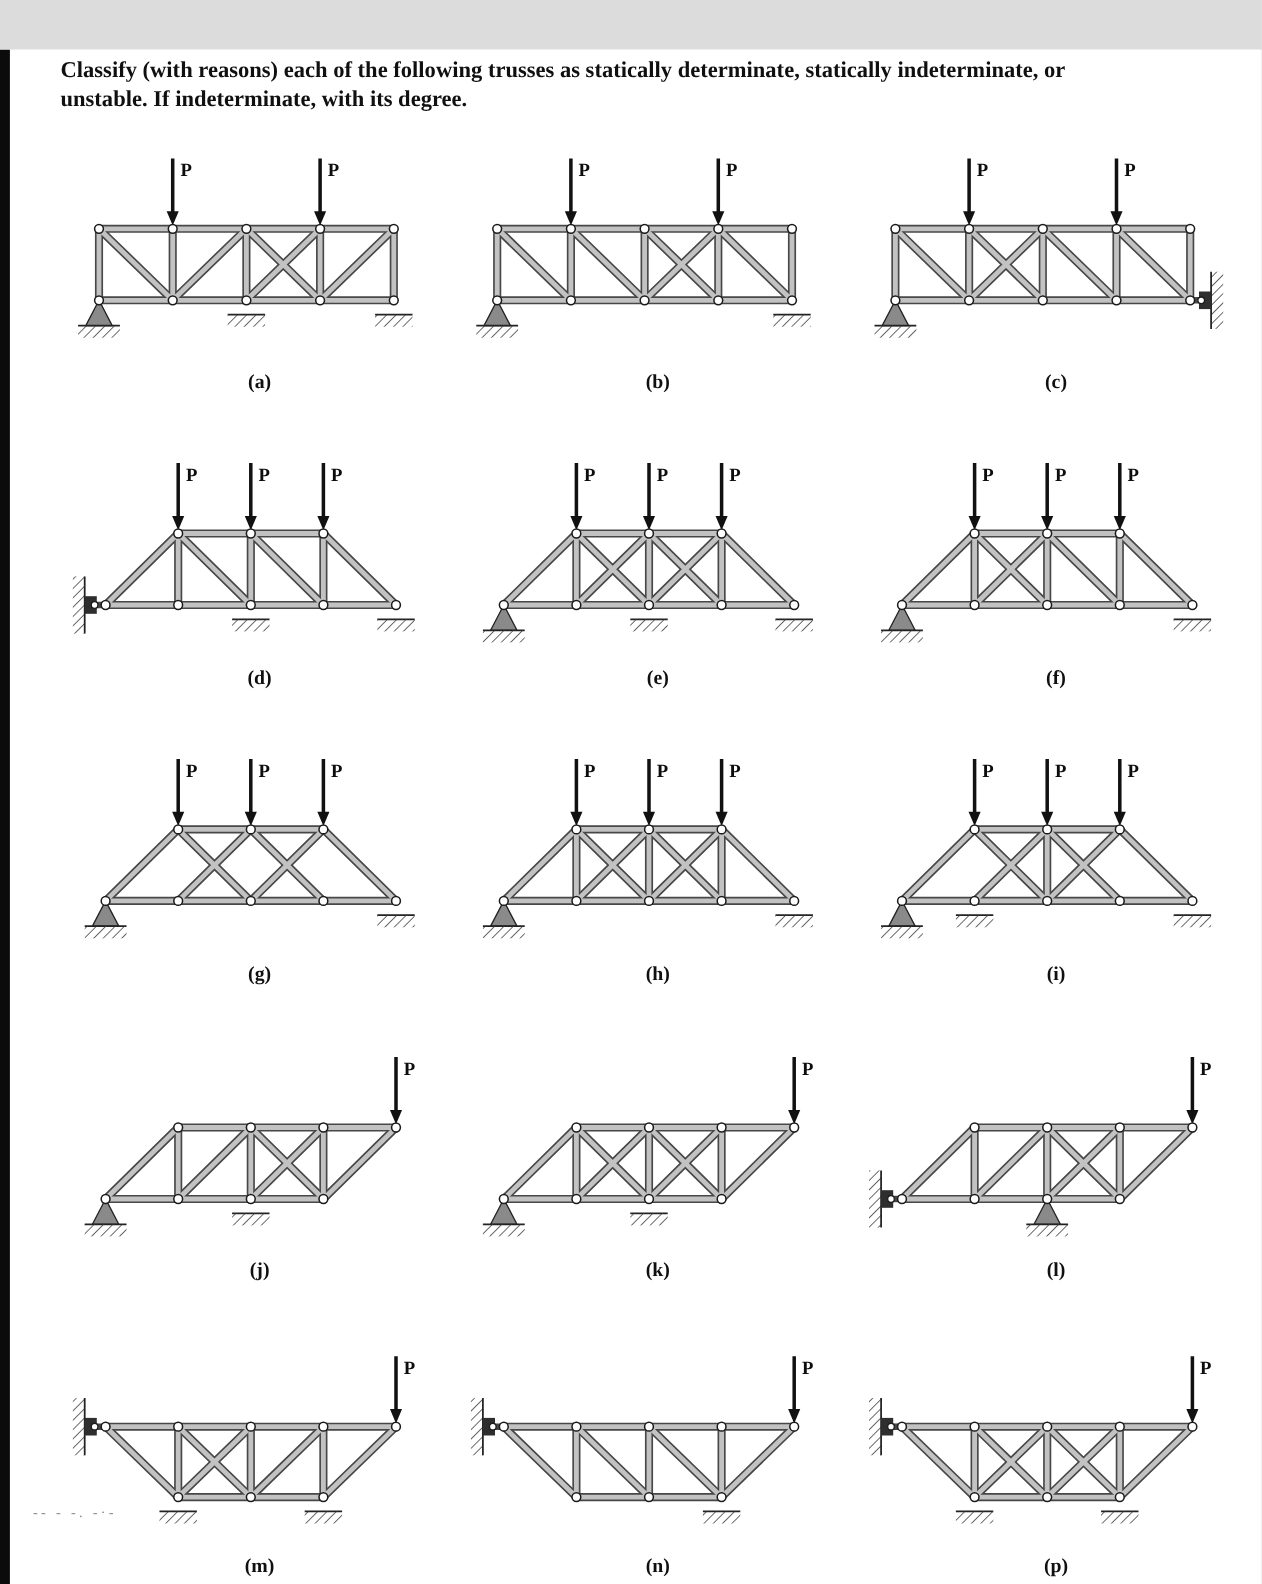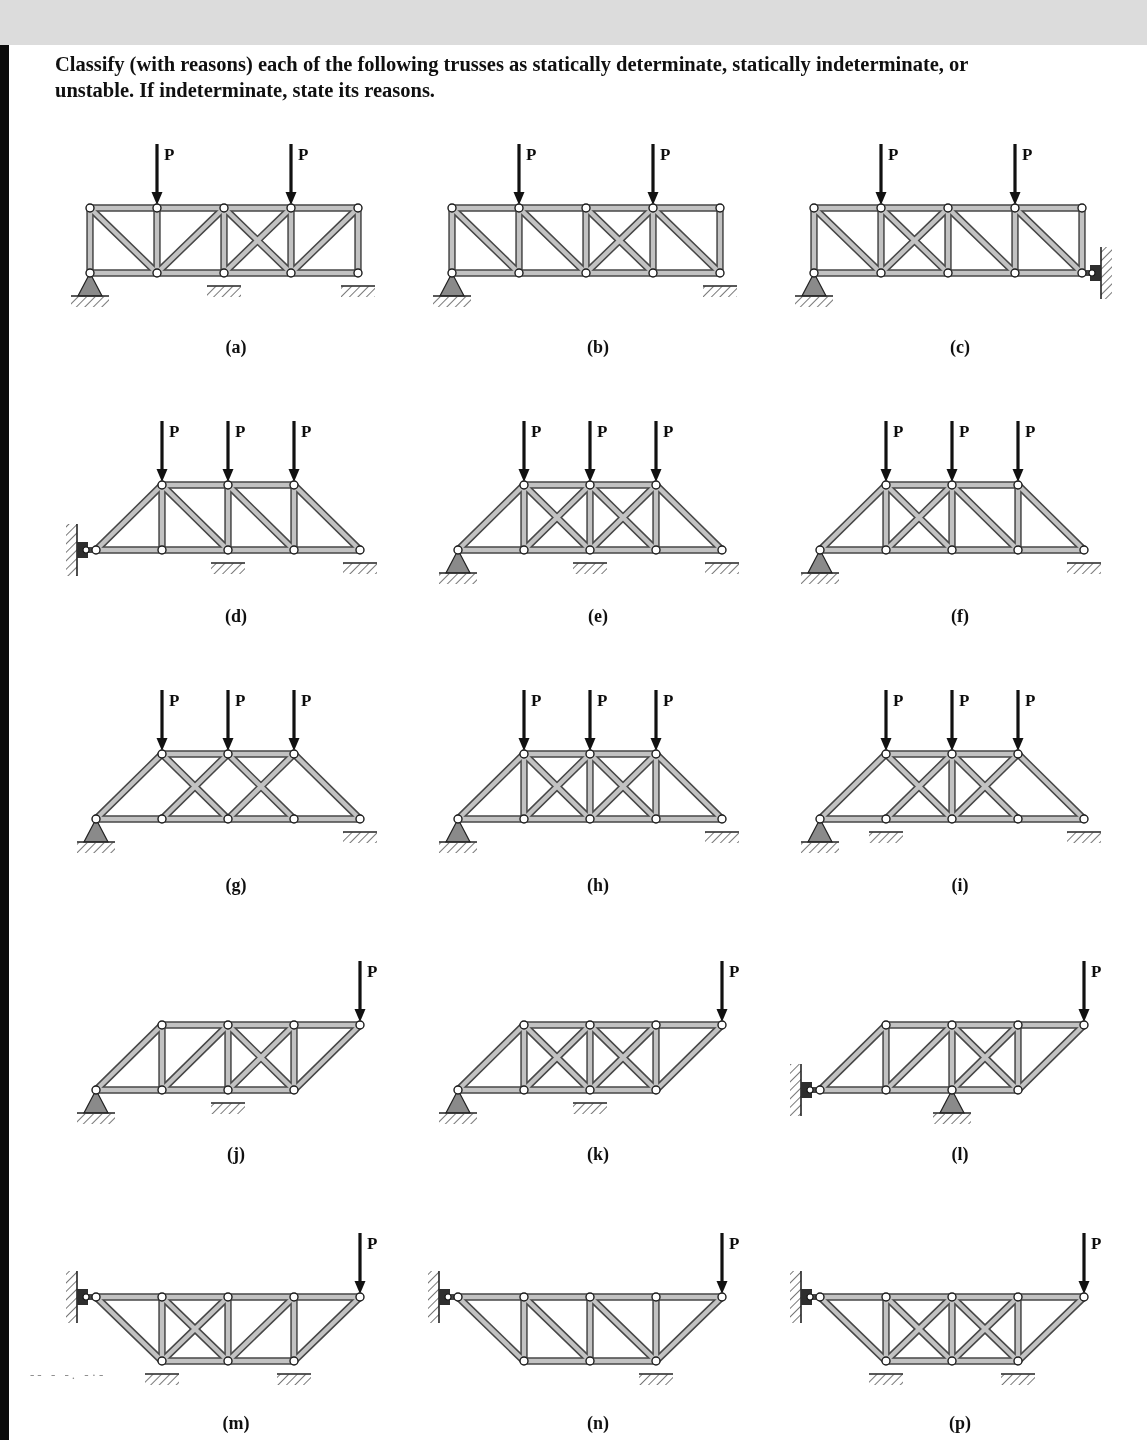--- a/index.html
+++ b/index.html
@@ -25,21 +25,21 @@
       <line x1="0" y1="0" x2="0" y2="6" stroke="#3d3d3d" stroke-width="1.4"></line>
     </pattern>
   </defs>
 </svg>
 
 <div class="page">
   <div class="left-bar"></div>
   <div class="content">
     <div class="title">
       <span>Classify (with reasons) each of the following trusses as statically determinate, statically indeterminate, or</span><br>
-      <span>unstable. If indeterminate, state its reasons.</span>
+      <span>unstable. If indeterminate, with its degree.</span>
     </div>
 
     <div class="grid">
       <figure>
         <svg width="340" height="212" viewBox="0 0 340 212">
             <g>
               <line x1="24" y1="95" x2="91" y2="95" stroke="#474747" stroke-width="7.4" stroke-linecap="round"></line>
               <line x1="91" y1="95" x2="158" y2="95" stroke="#474747" stroke-width="7.4" stroke-linecap="round"></line>
               <line x1="158" y1="95" x2="225" y2="95" stroke="#474747" stroke-width="7.4" stroke-linecap="round"></line>
               <line x1="225" y1="95" x2="292" y2="95" stroke="#474747" stroke-width="7.4" stroke-linecap="round"></line>

